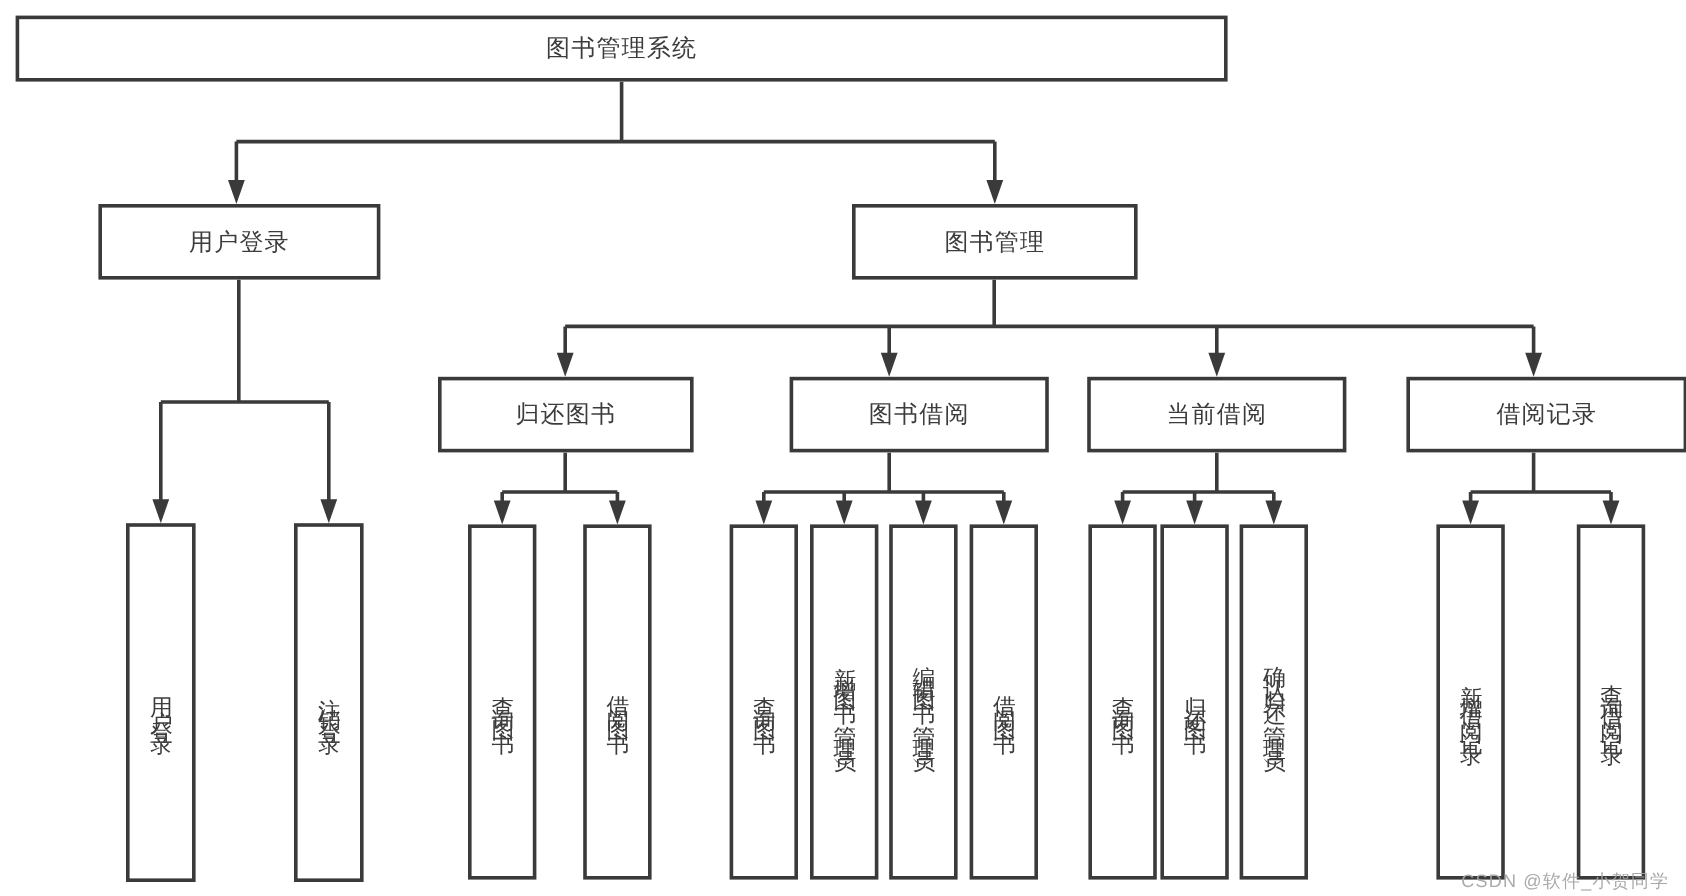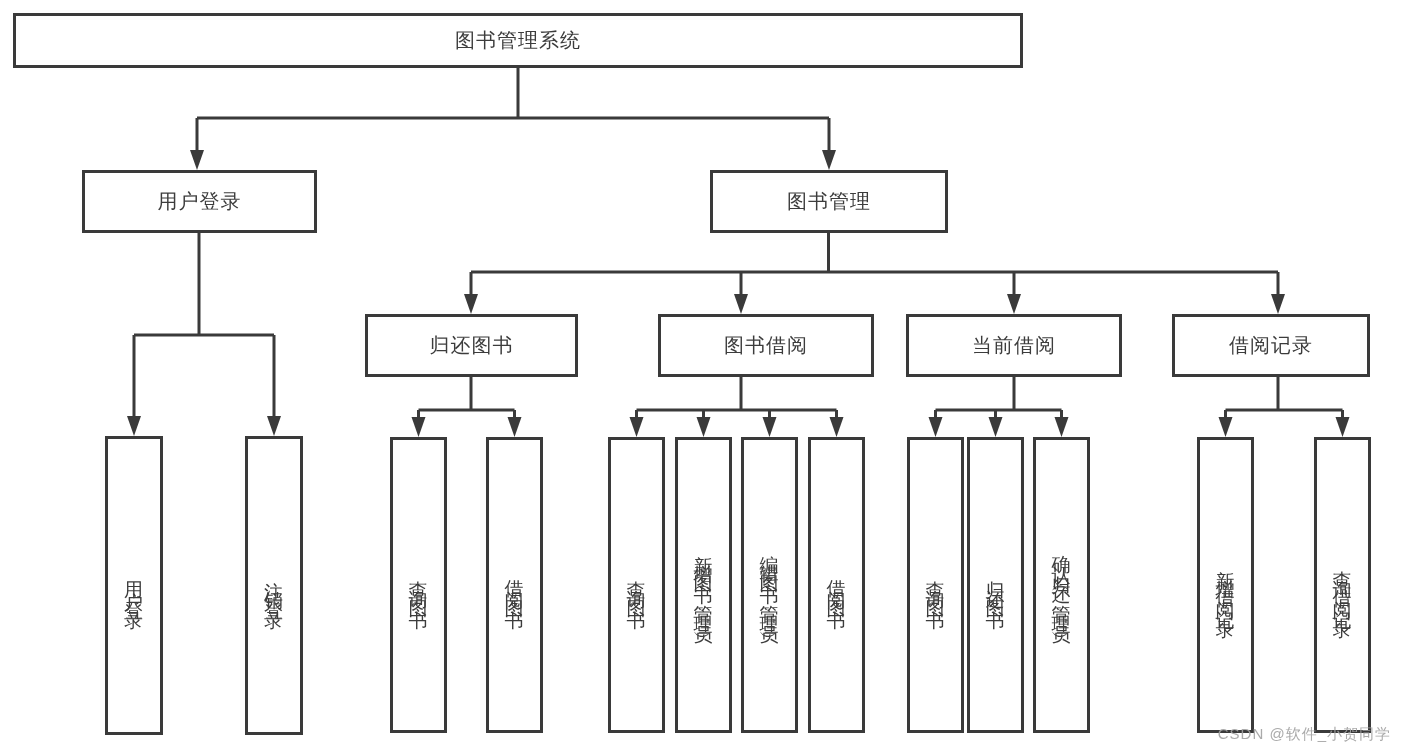--- a/index.html
+++ b/index.html
@@ -117,21 +117,21 @@
 
   <div class="node hbox" style="left:365px;top:314px;width:213px;height:63px;">
     <span>归还图书</span>
   </div>
   <div class="node hbox" style="left:658px;top:314px;width:216px;height:63px;">
     <span>图书借阅</span>
   </div>
   <div class="node hbox" style="left:906px;top:314px;width:216px;height:63px;text-align:right;">
     <span>当前借阅</span>
   </div>
-  <div class="node hbox" style="left:1172px;top:314px;width:198px;height:63px;text-align:right;">
+  <div class="node hbox" style="left:1172px;top:314px;width:234px;height:63px;text-align:right;">
     <span>借阅记录</span>
   </div>
 
   <div class="node vbox" style="left:390px;top:437px;width:57px;height:296px;">
     <span class="vtext">查询图书</span>
   </div>
   <div class="node vbox" style="left:486px;top:437px;width:57px;height:296px;">
     <span class="vtext">借阅图书</span>
   </div>
 

